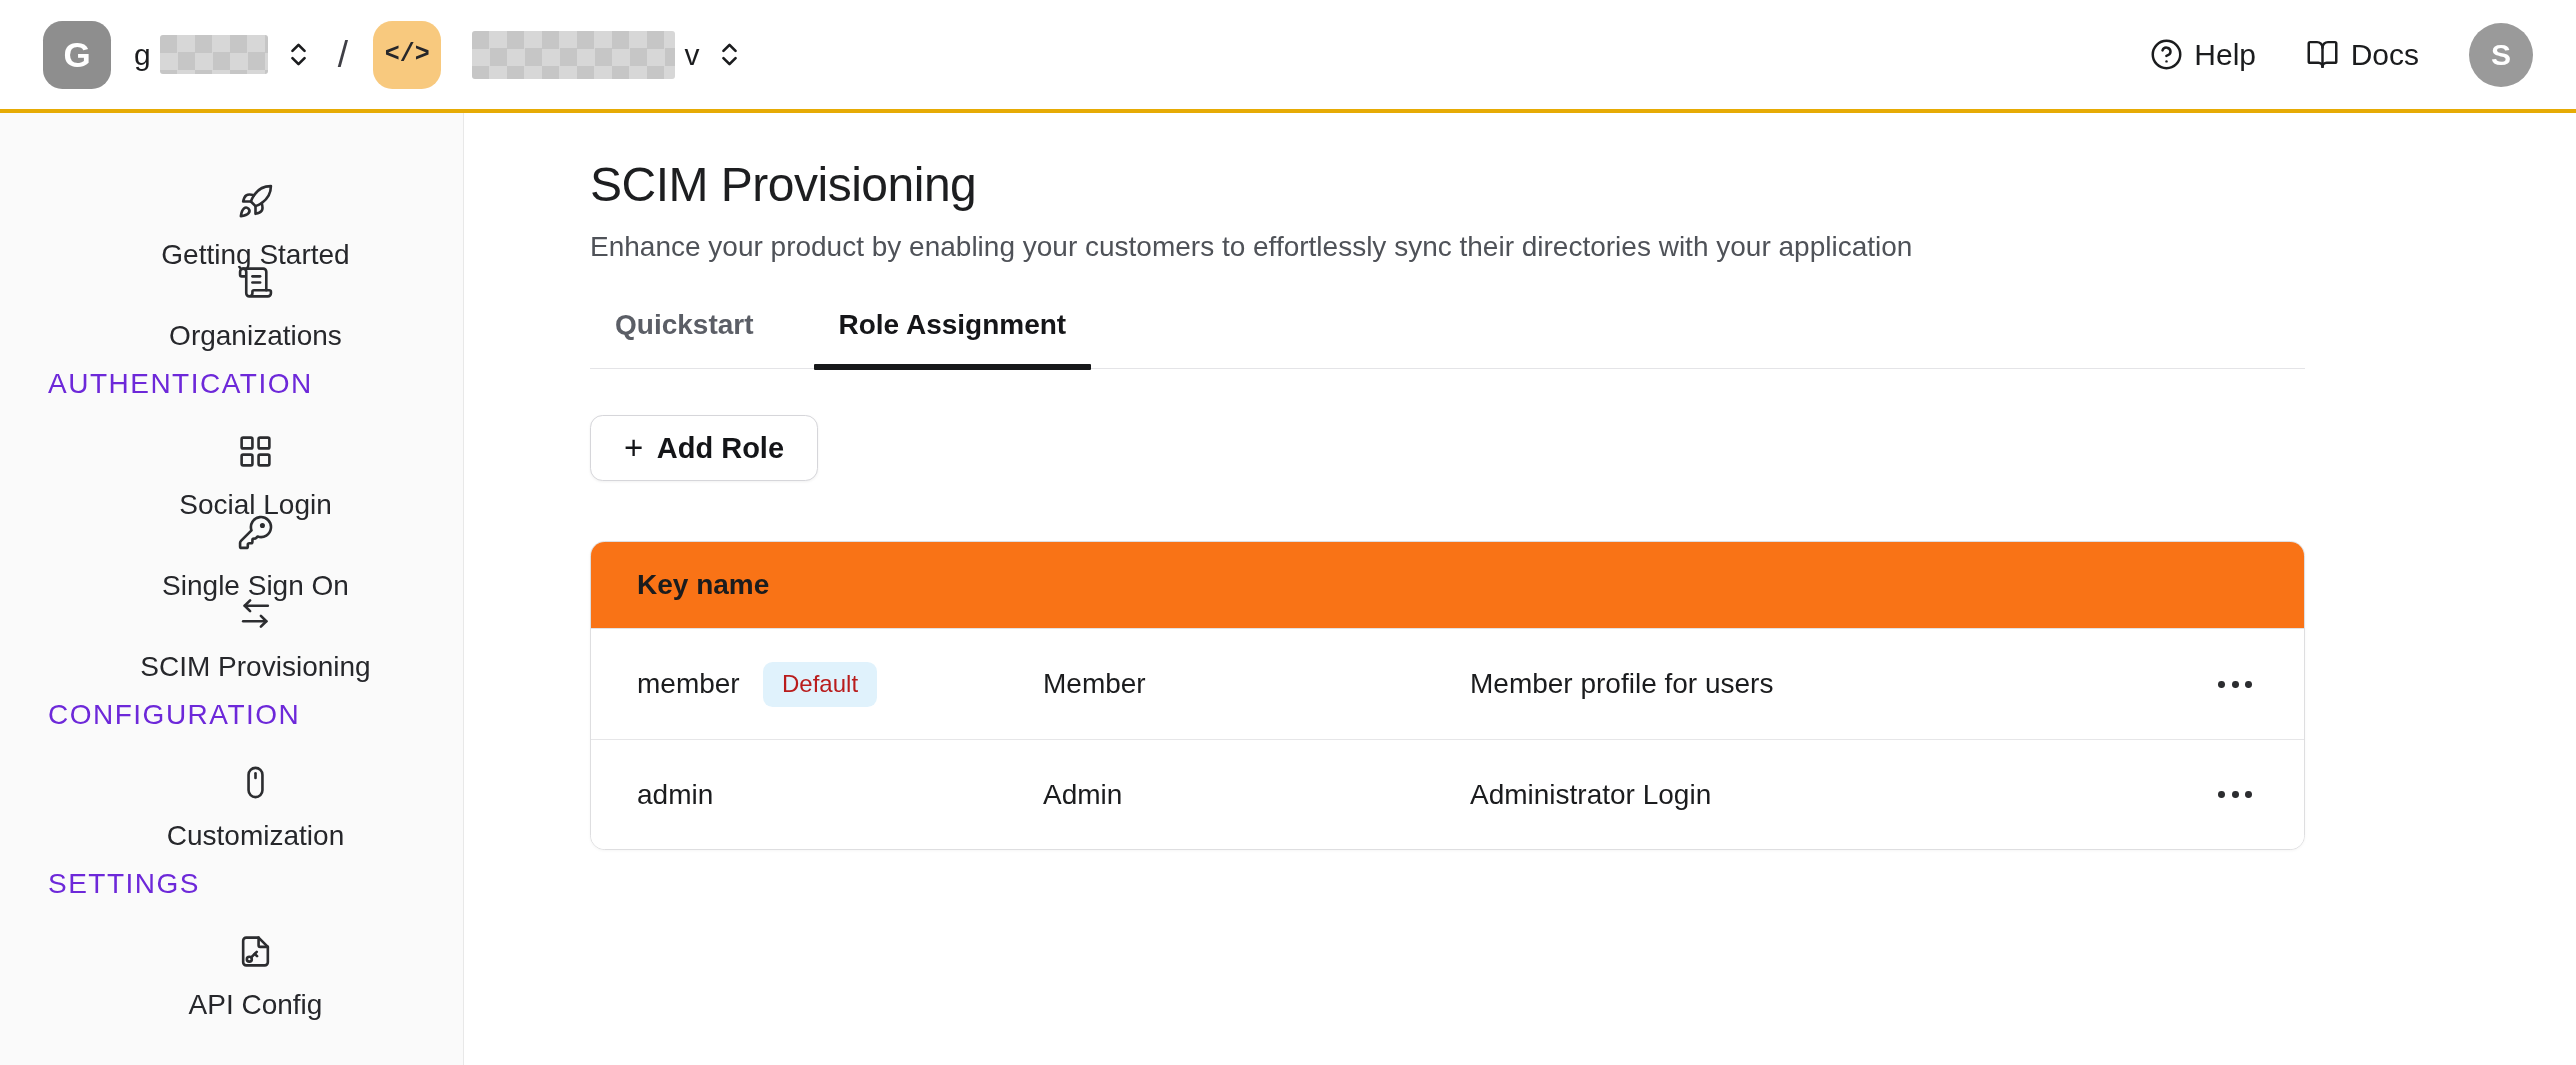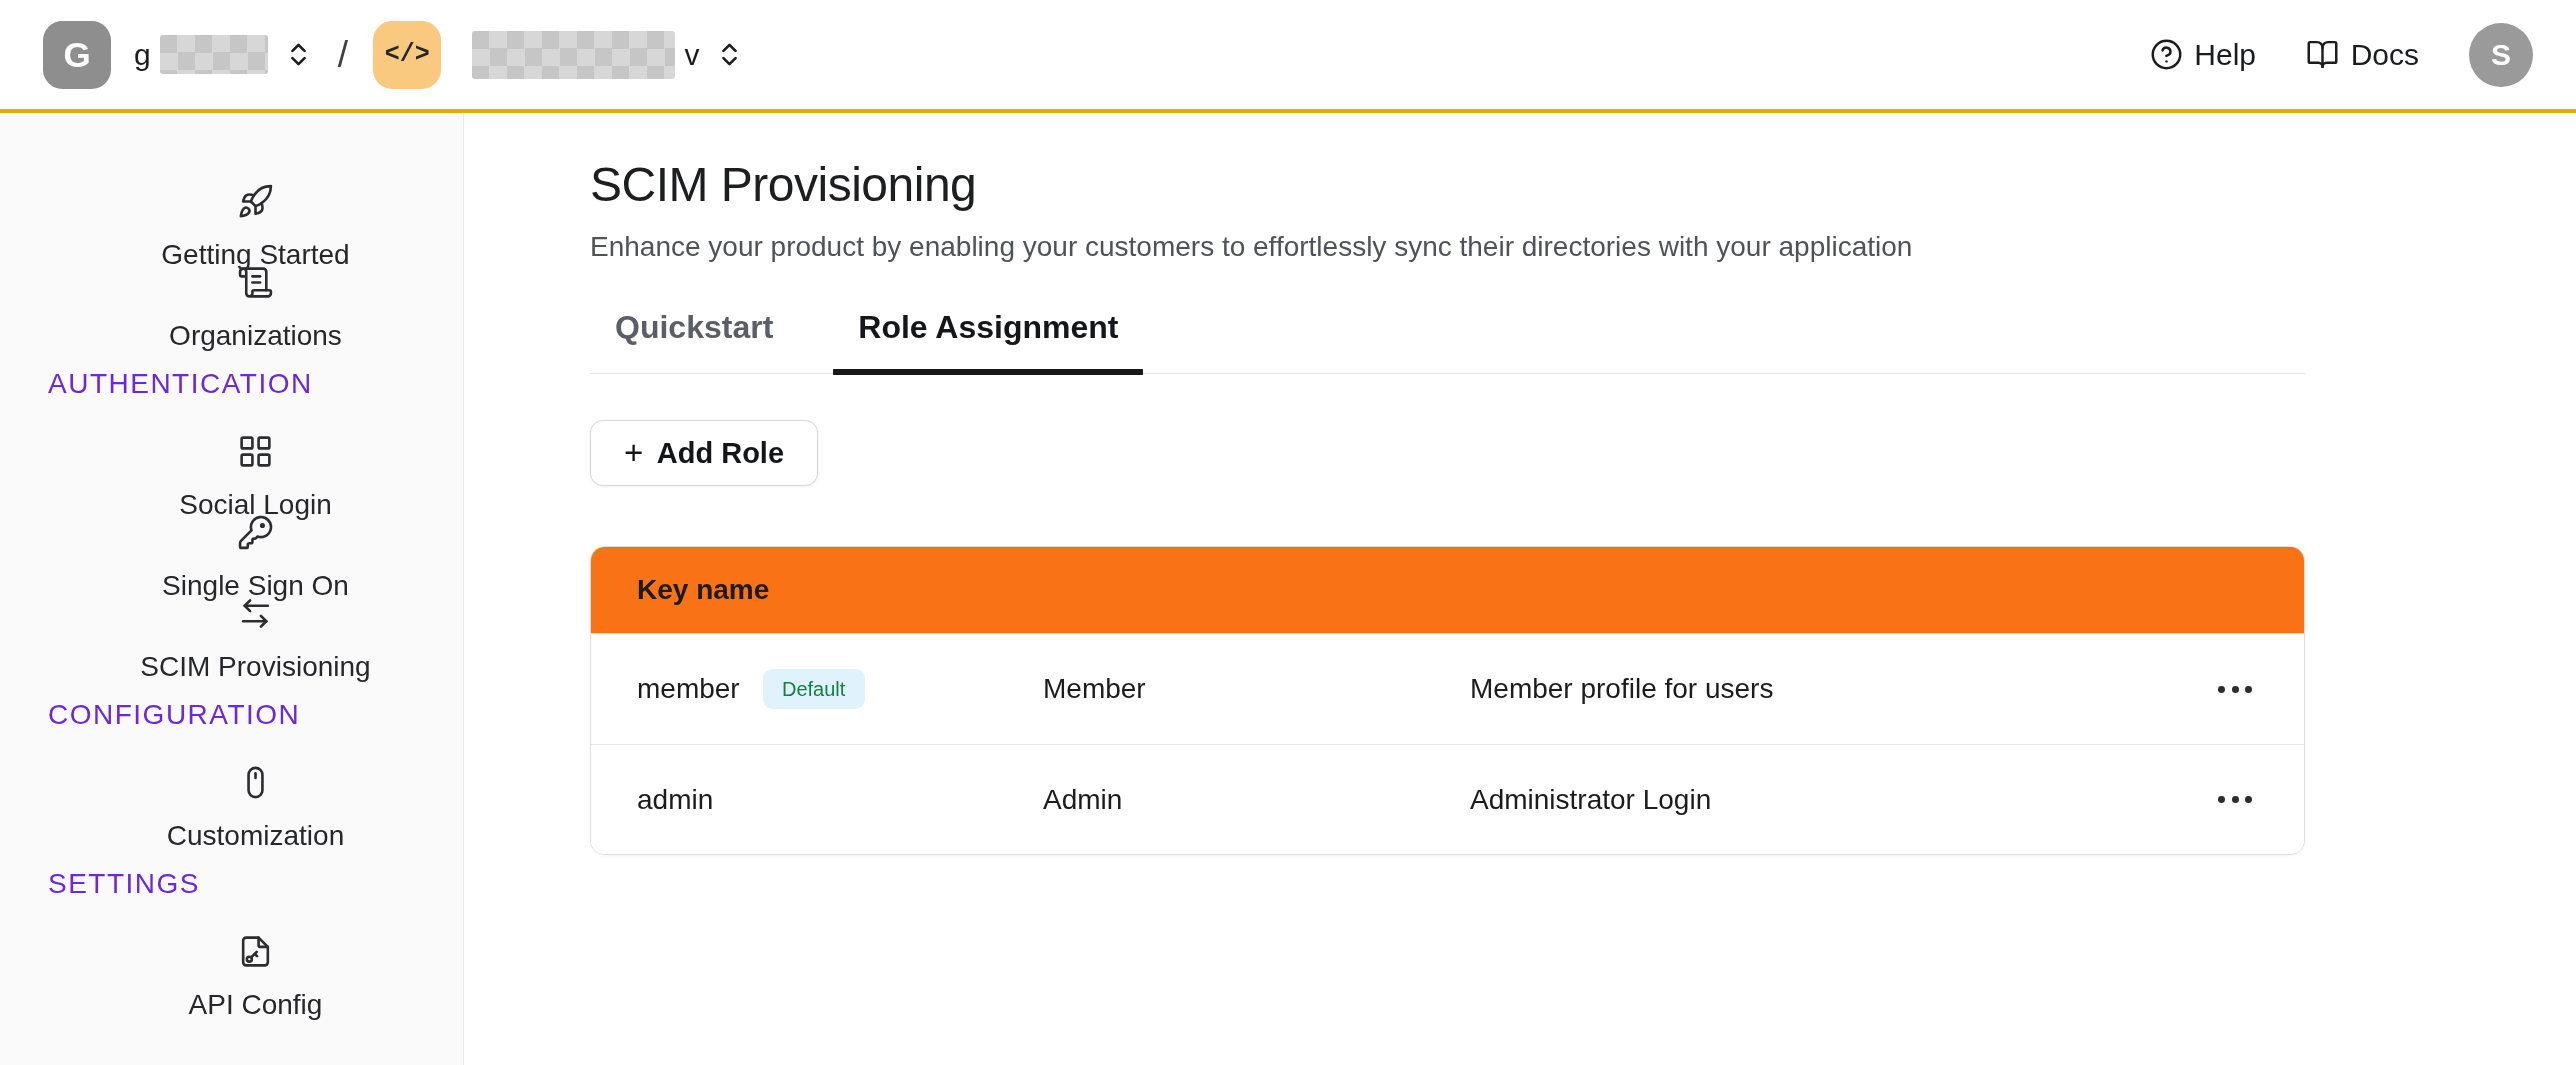--- a/index.html
+++ b/index.html
@@ -88,21 +88,21 @@
 
   
   .main { flex: 1; padding: 44px 271px 0 126px; }
   .page-title { font-size: 48px; font-weight: 500; letter-spacing: -0.5px; color: #1d1e20; }
   .page-subtitle { font-size: 28px; color: #4f5258; margin-top: 19.3px; }
 
   .tabs { display: flex; gap: 35px; margin-top: 46px; border-bottom: 1.9px solid #e4e4e7; }
   .tab {
     position: relative;
     padding: 0 25px 27px 25px;
-    font-size: 32px; font-weight: bold; color: #5b5e66;
+    font-size: 28px; font-weight: bold; color: #5b5e66;
     cursor: pointer;
   }
   .tab.active { color: #151619; }
   .tab.active::after {
     content: ""; position: absolute; left: 0; right: 0; bottom: -1.9px;
     height: 5.8px; background: #17181a; border-radius: 1px;
   }
 
   .section-row {
     margin-top: 46px;
@@ -138,22 +138,22 @@
   .t-head {
     background: #f97316;
     height: 87px;
     font-size: 28px; font-weight: bold; color: #1b1c1e;
     border-bottom: 1.9px solid #e2e2e4;
   }
   .t-body-row { height: 110px; font-size: 28px; color: #1b1c1e; background: #fff; }
   .t-body-row + .t-body-row { border-top: 1.9px solid #e6e6e8; }
   .key-cell { display: flex; align-items: center; gap: 23px; }
   .badge {
-    background: #E0F2FC; color: #15803d;
-    font-size: 20px; padding: 8.7px 19.3px; border-radius: 9.7px;
+    background: #E0F2FC; color: #b91c1c;
+    font-size: 24px; padding: 8.7px 19.3px; border-radius: 9.7px;
   }
   .row-menu {
     justify-self: end;
     display: flex; gap: 6.8px; align-items: center;
     padding: 13.5px 5.8px; cursor: pointer;
   }
   .row-menu .dot { width: 6.8px; height: 6.8px; border-radius: 50%; background: #2c2d30; }
 </style>
 </head>
 <body>

